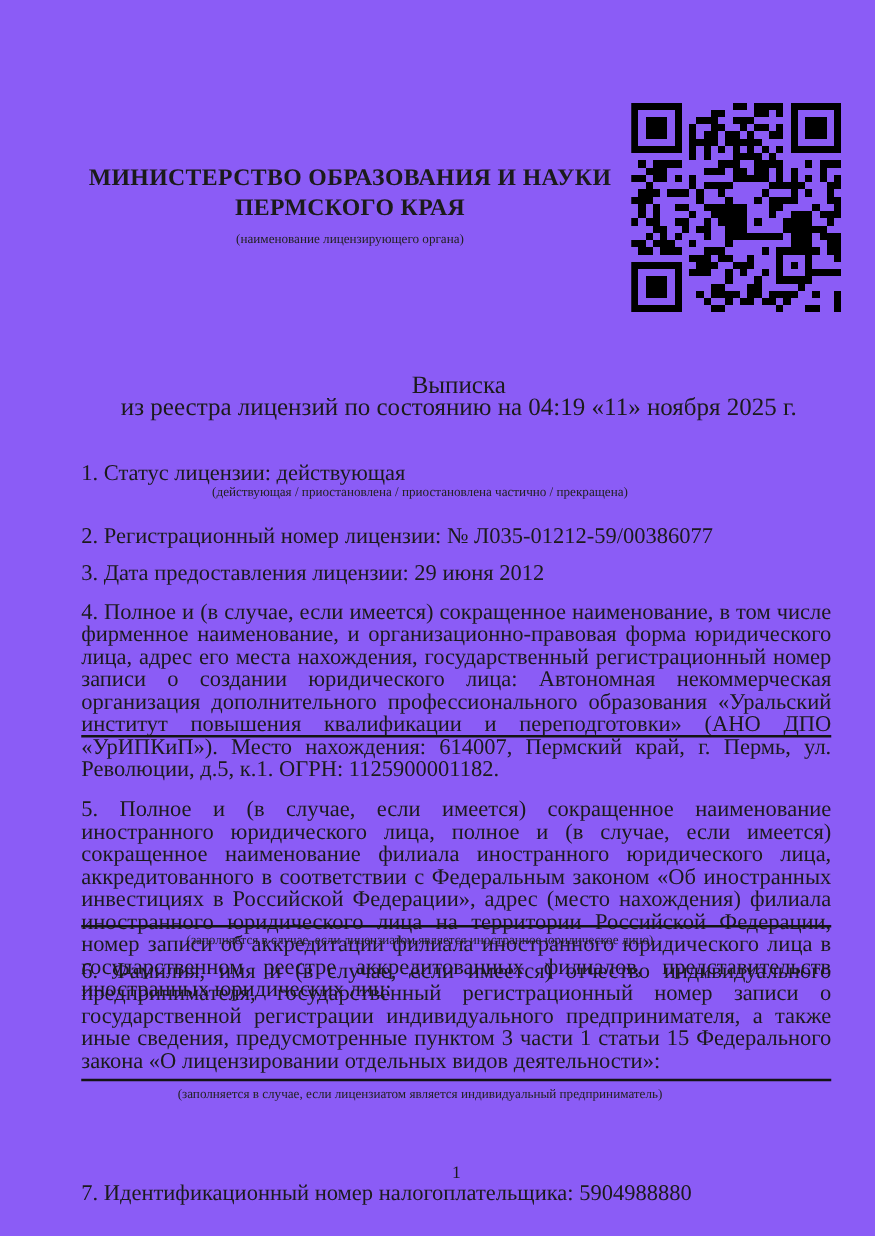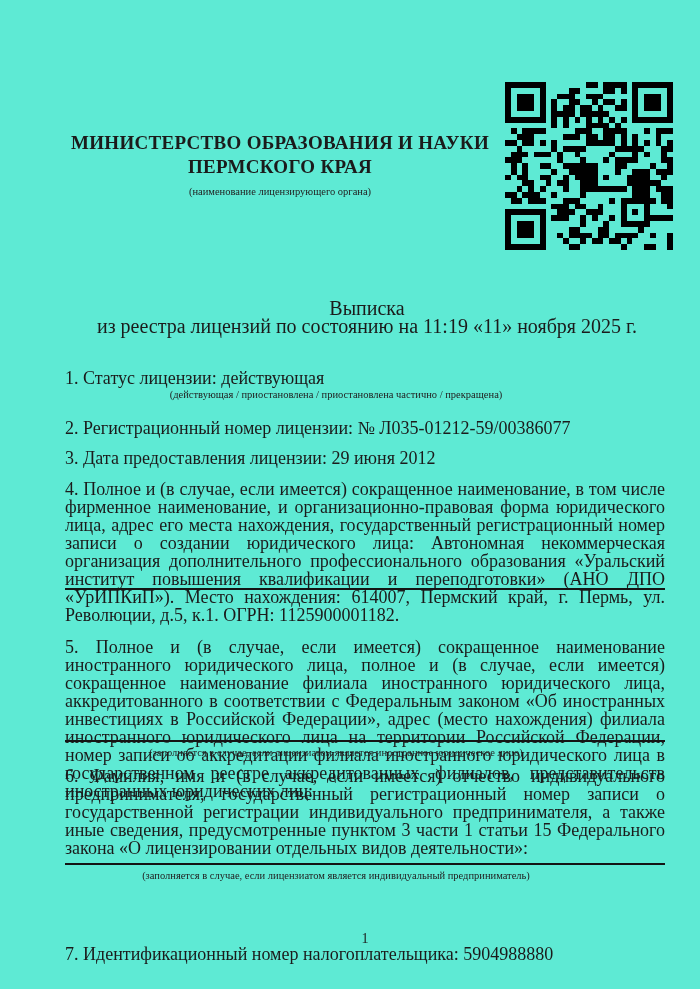--- a/index.html
+++ b/index.html
@@ -1,21 +1,21 @@
 <!DOCTYPE html>
 <html><head>
 <meta charset="utf-8">
 <style>
   html,body{margin:0;padding:0;}
   body{
     width:700px;height:989px;background:#ffffff;
     font-family:"Liberation Serif", serif;color:#1b1b1b;
     -webkit-font-smoothing:antialiased;
   }
-  .page{position:relative;width:700px;height:989px;background:#5eead4;overflow:hidden;}
+  .page{position:relative;width:700px;height:989px;background:#8b5cf6;overflow:hidden;}
 
   .qr{position:absolute;left:505px;top:82px;width:168px;height:168px;}
   .qr svg{display:block;width:168px;height:168px;}
 
   .header{position:absolute;left:65px;top:131px;width:430px;text-align:center;}
   .header .h-line{font-weight:bold;font-size:19px;line-height:24px;letter-spacing:.3px;}
   .header .h-caption{font-size:10.5px;line-height:13px;margin-top:6px;color:#222;text-align:center;}
 
   .title{position:absolute;left:67px;top:300px;width:600px;text-align:center;
          font-size:20px;line-height:17.5px;}
@@ -456,21 +456,21 @@
   </div>
 
   <div class="header">
     <div class="h-line">МИНИСТЕРСТВО ОБРАЗОВАНИЯ И НАУКИ</div>
     <div class="h-line">ПЕРМСКОГО КРАЯ</div>
     <div class="h-caption">(наименование лицензирующего органа)</div>
   </div>
 
   <div class="title">
     <div>Выписка</div>
-    <div>из реестра лицензий по состоянию на 11:19 «11» ноября 2025 г.</div>
+    <div>из реестра лицензий по состоянию на 04:19 «11» ноября 2025 г.</div>
   </div>
 
   <div class="item i1">1. Статус лицензии: действующая</div>
   <div class="note n1">(действующая / приостановлена / приостановлена частично / прекращена)</div>
 
   <div class="item i2">2. Регистрационный номер лицензии: № Л035-01212-59/00386077</div>
 
   <div class="item i3">3. Дата предоставления лицензии: 29 июня 2012</div>
 
   <div class="item i4 just">

